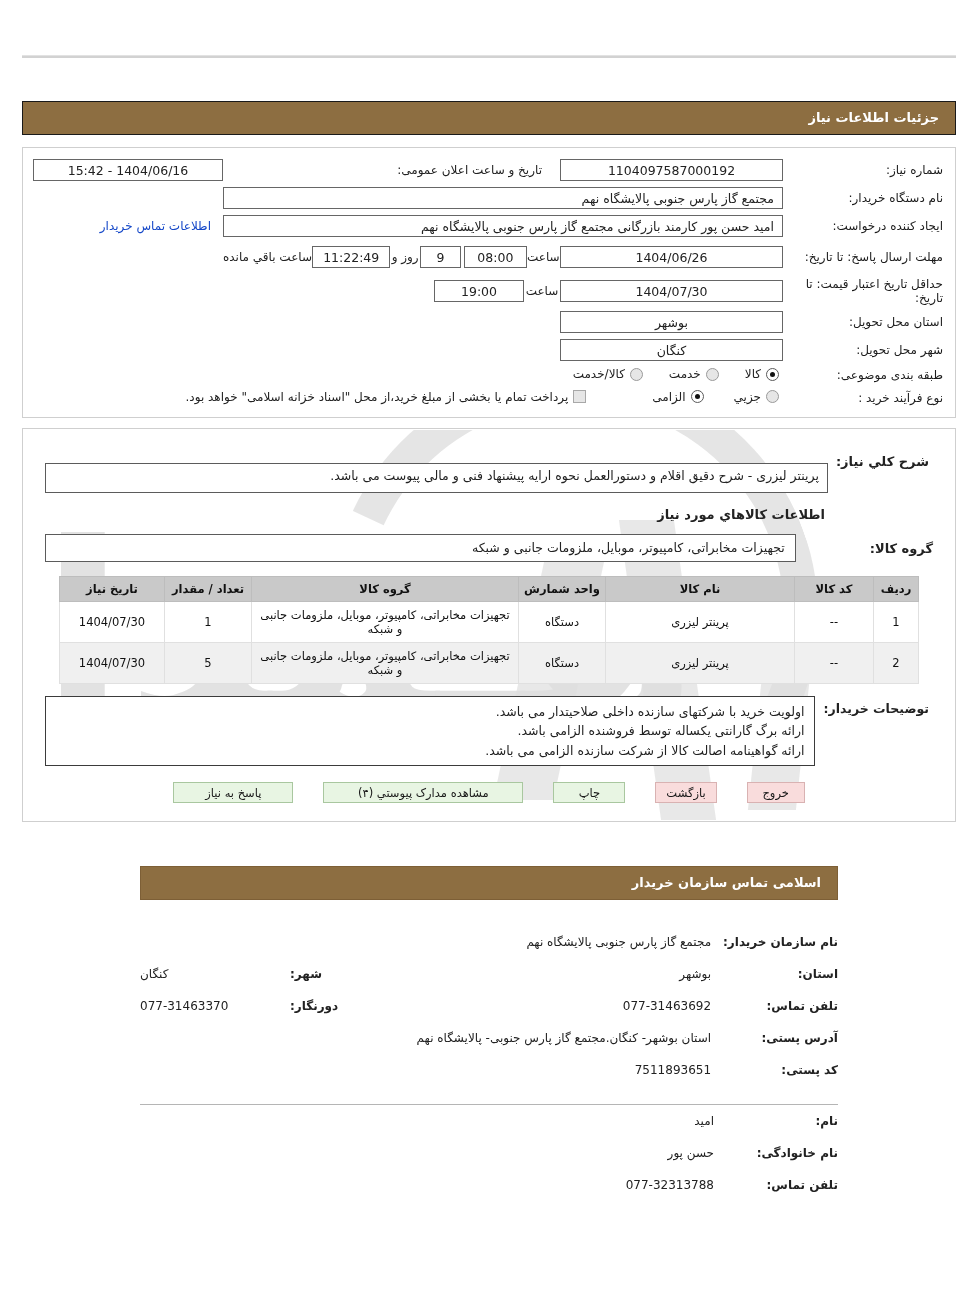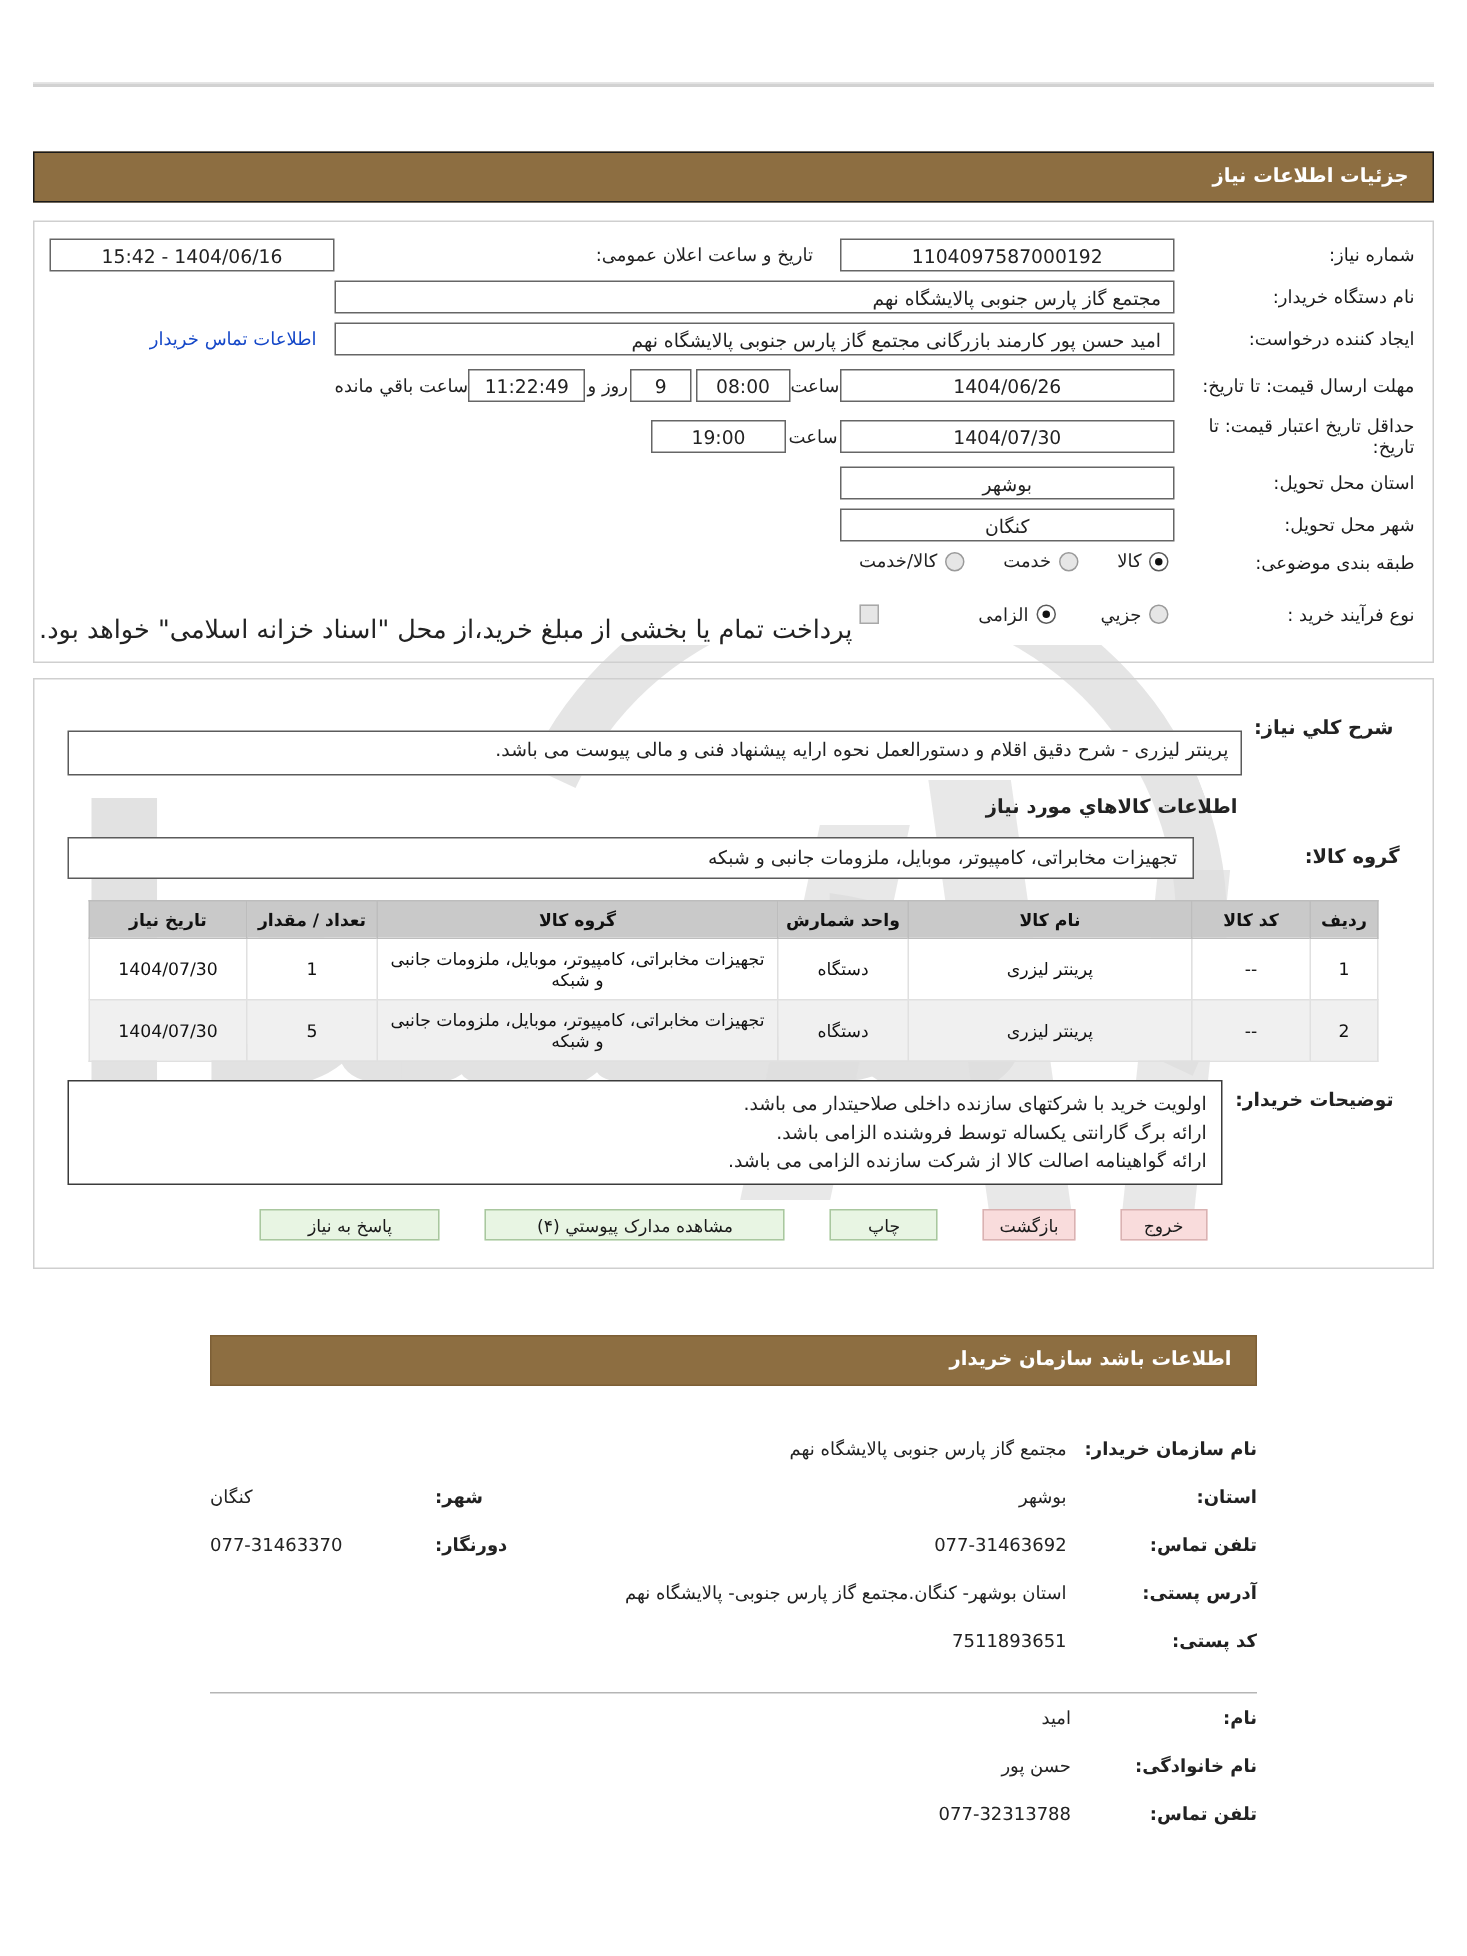--- a/index.html
+++ b/index.html
@@ -143,21 +143,21 @@
   }
   .radio.on { background: #ffffff; border-color: #5a5a5a; }
   .radio.on::after {
     content: ""; position: absolute; top: 3px; left: 3px;
     width: 5px; height: 5px; border-radius: 50%; background: #111;
   }
   .cbox {
     width: 13px; height: 13px; border: 1px solid #a8a8a8; background: #e6e6e6;
     display: inline-block; box-sizing: border-box;
   }
-  .note-inline { font-size: 17px; margin-top: 20px; }
+  .note-inline { font-size: 12px; }
 
   
   .desc-row { display: flex; align-items: flex-start; margin: 14px 22px 0 22px; }
   .desc-lbl { font-size: 13px; font-weight: bold; white-space: nowrap; padding: 3px 4px 0 8px; text-align: right; }
   .desc-box {
     flex: 1;
     border: 1px solid #5b5b5b;
     background: #fff;
     font-size: 12.5px;
     padding: 4px 8px;
@@ -302,21 +302,21 @@
         <td class="lbl">ایجاد کننده درخواست:</td>
         <td colspan="2">
               <span class="box">امید حسن پور کارمند بازرگانی مجتمع گاز پارس جنوبی پالایشگاه نهم</span>
             </td>
         <td style="padding-right:12px" colspan="2">
           <a href="#" class="link">اطلاعات تماس خریدار</a>
         </td>
       </tr>
 
       <tr>
-        <td class="lbl">مهلت ارسال قیمت: تا تاریخ:</td>
+        <td class="lbl">مهلت ارسال پاسخ: تا تاریخ:</td>
         <td>
               <span class="box center">1404/06/26</span>
             </td>
         <td style="padding-right:0">
           <table style="width:100%;border-collapse:collapse">
             <tbody>
                   <tr>
               <td class="inline-lbl" style="width:36px">ساعت</td>
               <td style="width:90px">
                       <span class="box center">08:00</span>
@@ -478,21 +478,21 @@
     <div class="actions">
       <div class="btn pink  w-exit">خروج</div>
       <div class="btn pink  w-back">بازگشت</div>
       <div class="btn green w-print">چاپ</div>
       <div class="btn green w-att">مشاهده مدارک پیوستي (۴)</div>
       <div class="btn green w-resp">پاسخ به نیاز</div>
     </div>
   </div>
 
   <div class="contact-wrap">
-    <div class="bar contact">اطلاعات باشد سازمان خریدار</div>
+    <div class="bar contact">اسلامی تماس سازمان خریدار</div>
 
     <div class="contact-body">
       <table class="contact">
         <tbody>
             <tr>
           <td class="ct-lbl">نام سازمان خریدار:</td>
           <td class="ct-val">مجتمع گاز پارس جنوبی  پالایشگاه نهم</td>
           <td class="ct-lbl2"></td>
           <td class="ct-val2"></td>
         </tr>

